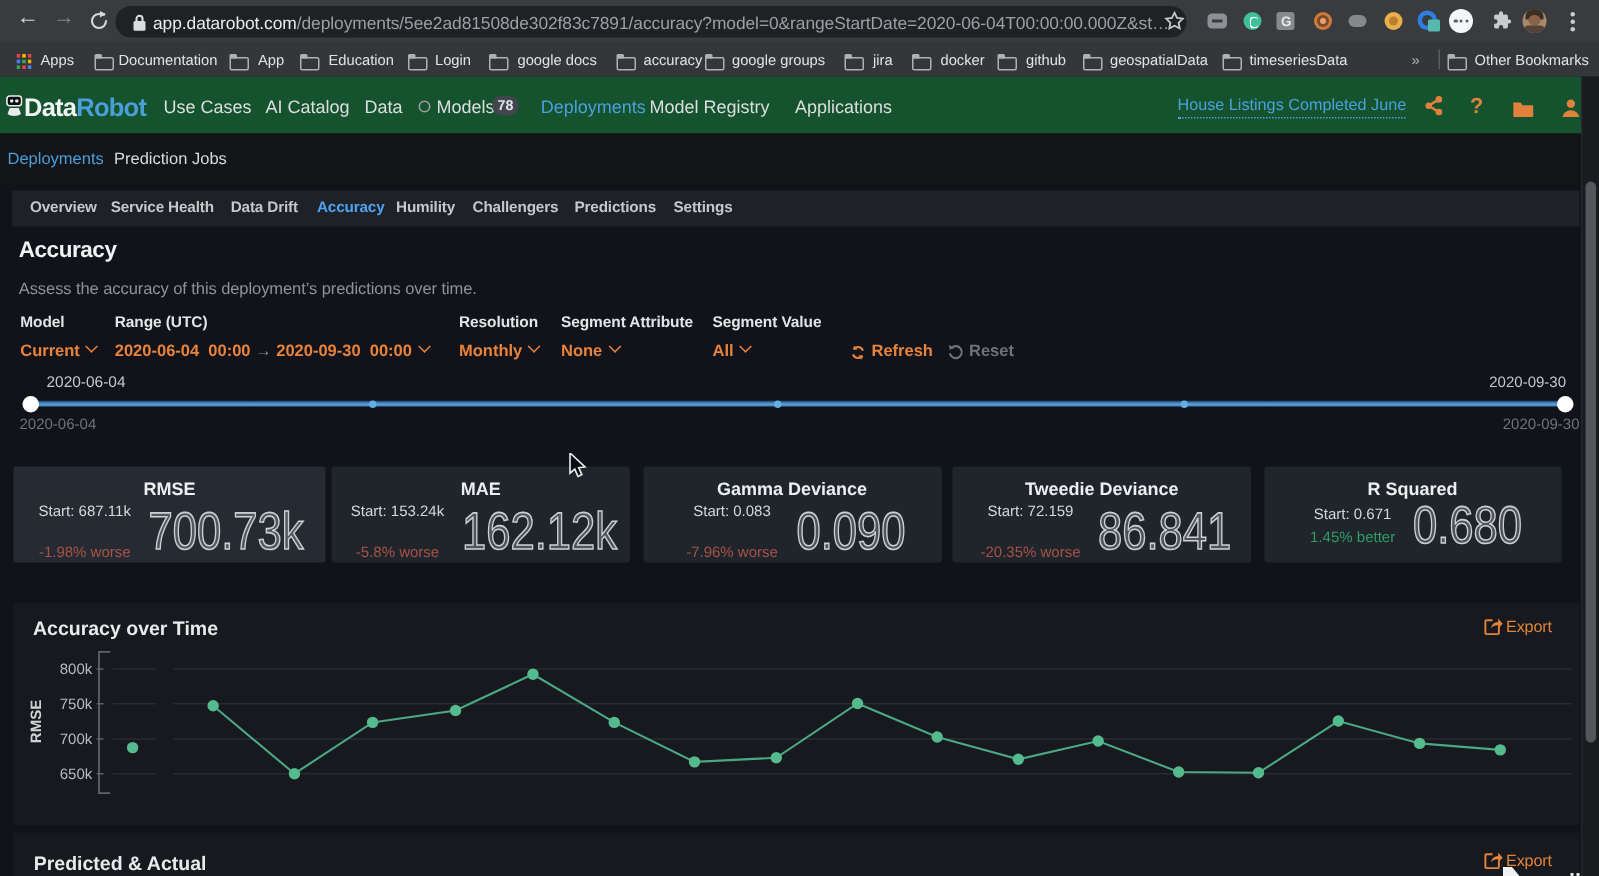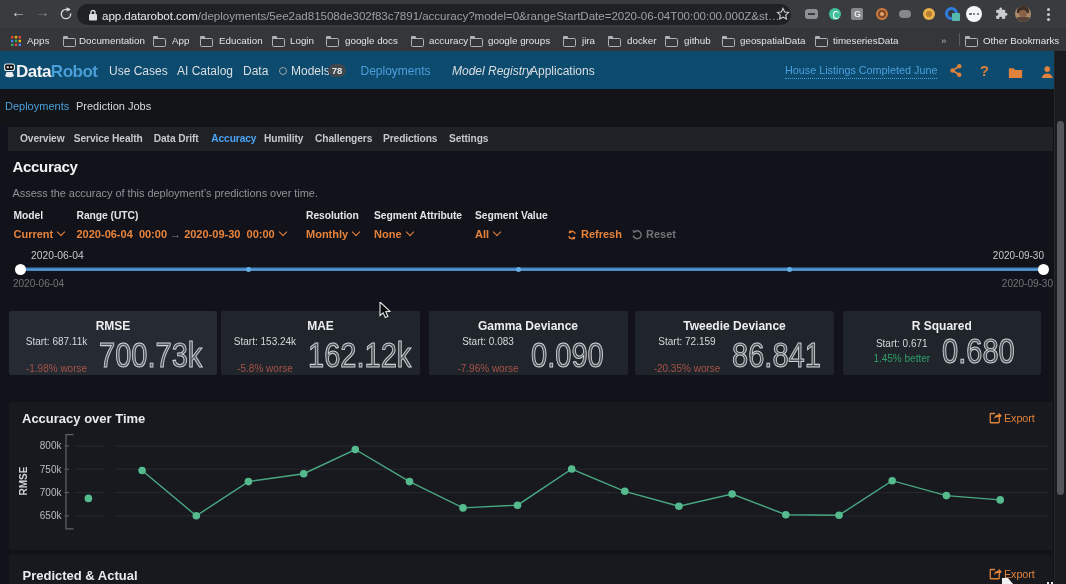--- a/index.html
+++ b/index.html
@@ -10,21 +10,21 @@
   #topbar{position:absolute;left:0;top:0;width:1066px;height:28px;background:#3a3b3e;}
   #bookbar{position:absolute;left:0;top:28px;width:1066px;height:23px;background:#35363a;}
   #pill{position:absolute;left:77px;top:4px;width:714px;height:21px;border-radius:11px;background:#202124;}
   .navarr{position:absolute;top:3px;font-size:15px;color:#d6d7d9;}
   .urlw{color:#e9eaed;} .urlg{color:#9aa0a6;}
   .bmtxt{position:absolute;top:35px;font-size:9.8px;color:#e2e3e5;white-space:nowrap;}
   .folder{position:absolute;top:36px;width:13px;height:10px;}
   .folder:before{content:"";position:absolute;left:0;top:0;width:4.5px;height:3px;background:#aeb2b7;border-radius:1px 1px 0 0;}
   .folder:after{content:"";position:absolute;left:0;top:1.5px;width:11px;height:7.5px;background:transparent;border:1.4px solid #aeb2b7;border-radius:1.5px;}
   
-  #drnav{position:absolute;left:0;top:51px;width:1066px;height:38px;background:#0c4a6e;}
+  #drnav{position:absolute;left:0;top:51px;width:1066px;height:38px;background:#14532d;}
   .navitem{position:absolute;top:13px;font-size:12px;color:#dcdee0;white-space:nowrap;}
   #crumb{position:absolute;left:0;top:89px;width:1066px;height:34px;background:#131418;}
   #tabs{position:absolute;left:8px;top:127px;width:1045px;height:24px;background:#1e2126;}
   .tab{position:absolute;top:6px;font-size:10.2px;letter-spacing:-0.1px;white-space:nowrap;font-weight:bold;color:#c5c7ca;}
   .blue{color:#4c9fdd;}
   .tabblue{color:#4da3f5;}
   
   .flabel{position:absolute;top:209.5px;font-size:10.3px;letter-spacing:-0.05px;white-space:nowrap;font-weight:bold;color:#e2e4e6;}
   .fvalue{position:absolute;top:227.5px;font-size:11px;white-space:nowrap;color:#e8833c;font-weight:bold;}
   .caret{display:inline-block;width:5px;height:5px;border-left:1.5px solid #e8833c;border-bottom:1.5px solid #e8833c;transform:rotate(-45deg);position:relative;top:-2.5px;margin-left:2px;}
@@ -160,21 +160,21 @@
   </svg>
   <div style="position:absolute;left:16px;top:11px;font-size:17px;font-weight:bold;letter-spacing:-0.5px;">
     <span style="color:#f2f3f4;">Data</span><span style="color:#4b9fd9;">Robot</span></div>
   <div class="navitem" style="left:109px;">Use Cases</div>
   <div class="navitem" style="left:177px;">AI Catalog</div>
   <div class="navitem" style="left:243px;">Data</div>
   <div class="abs" style="left:279px;top:16px;width:8px;height:8px;border-radius:5px;border:1.5px solid #9b9ea3;box-sizing:border-box;"></div>
   <div class="navitem" style="left:291px;">Models</div>
   <div class="abs" style="left:328px;top:13px;width:18px;height:13px;background:#42464d;border-radius:7px;color:#e3e5e7;font-size:9.5px;font-weight:bold;text-align:center;line-height:13px;">78</div>
   <div class="navitem blue" style="left:360.5px;">Deployments</div>
-  <div class="navitem" style="left:452px;font-style:italic;">Model Registry</div>
+  <div class="navitem" style="left:433px;">Model Registry</div>
   <div class="navitem" style="left:530px;">Applications</div>
   <div style="position:absolute;left:785px;top:13px;font-size:10.8px;color:#4aa0dd;border-bottom:1px dotted #4aa0dd;padding-bottom:2px;">House Listings Completed June</div>
   <svg width="12" height="13" viewBox="0 0 24 26" style="position:absolute;left:950px;top:13px;">
     <circle cx="18.5" cy="4.5" r="4.4" fill="#e0813c"></circle>
       <circle cx="5" cy="13" r="4.4" fill="#e0813c"></circle>
       <circle cx="18.5" cy="21.5" r="4.4" fill="#e0813c"></circle>
     <path d="M18.5 4.5 L5 13 L18.5 21.5" stroke="#e0813c" stroke-width="3.4" fill="none"></path>
   </svg>
   <div class="abs" style="left:980px;top:11.5px;font-size:14.5px;font-weight:bold;color:#e0813c;">?</div>
   <svg width="15" height="11.5" viewBox="0 0 32 26" style="position:absolute;left:1008px;top:15.5px;">

